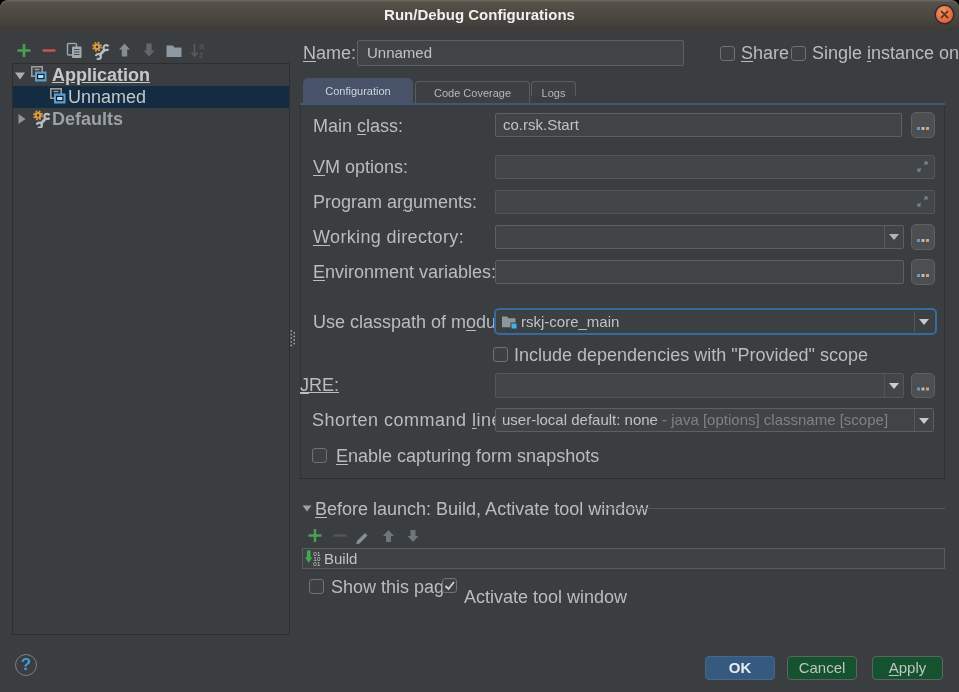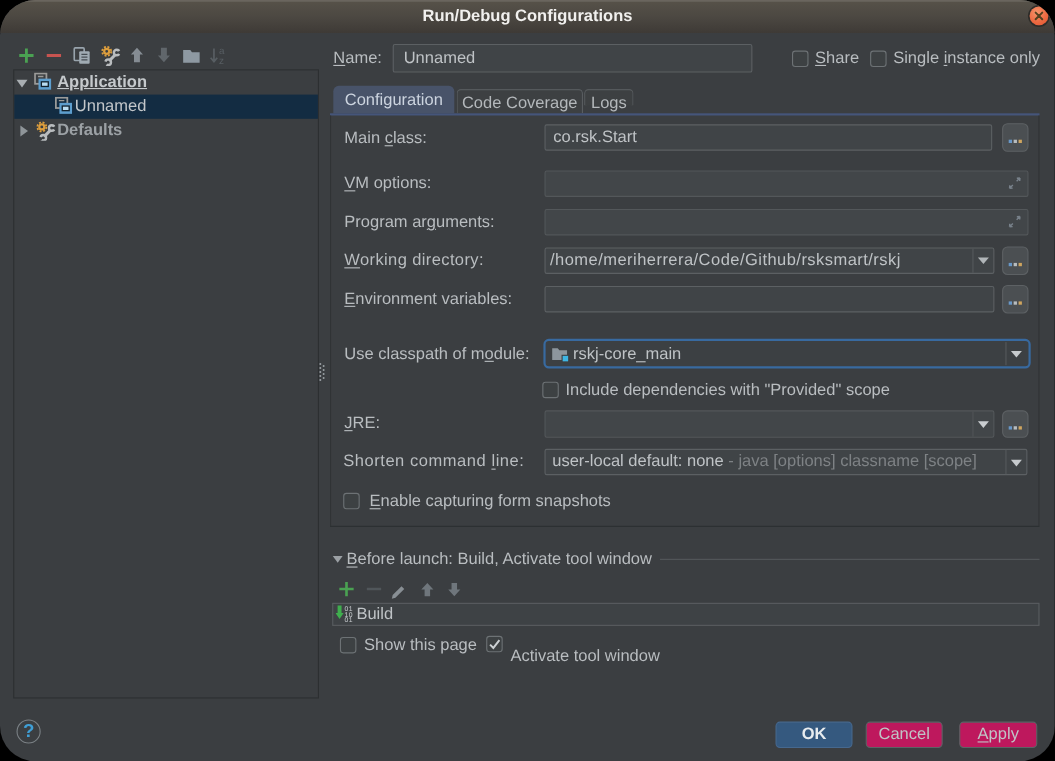--- a/index.html
+++ b/index.html
@@ -1,39 +1,39 @@
 <!DOCTYPE html>
 <html><head>
 <meta charset="utf-8">
 <style>
 html,body{margin:0;padding:0;background:#000;}
 #page{position:relative;width:959px;height:692px;background:#000;overflow:hidden;
-  font-family:"Liberation Sans",sans-serif;border-radius:32px;}
+  font-family:"Liberation Sans",sans-serif;}
 .ab{position:absolute;}
 #dlg{position:absolute;left:0;top:0;width:959px;height:692px;background:#3b3e41;
   border-radius:8px 8px 0 0;overflow:hidden;}
 #titlebar{position:absolute;left:0;top:0;width:959px;height:30px;
   background:linear-gradient(180deg,#575249 0%,#4c4842 50%,#3e3a36 100%);
   border-radius:8px 8px 0 0;box-shadow:inset 0 1.5px 0 #6a655e;}
 #title{position:absolute;left:0;top:0;width:959px;height:30px;line-height:30px;
   text-align:center;font-size:15px;font-weight:bold;color:#f1f0ee;}
 #closebtn{position:absolute;left:936px;top:6px;width:17px;height:17px;border-radius:50%;
   background:radial-gradient(circle at 40% 32%,#f5956c 0%,#ec6a42 55%,#e2522e 100%);
   box-shadow:0 0 0 1.5px #2e2c29;}
-.lbl{position:absolute;font-size:15px;color:#b9bdc0;white-space:nowrap;line-height:18px;}
+.lbl{position:absolute;font-size:18px;color:#b9bdc0;white-space:nowrap;line-height:18px;}
 .fld{position:absolute;background:#404447;border:1px solid #5c6063;border-radius:2px;box-sizing:border-box;}
 .fldtxt{position:absolute;font-size:15px;color:#bfc3c6;white-space:nowrap;line-height:18px;}
 .dis{background:#424649;border-color:#53575a;}
 .cb{position:absolute;width:15px;height:15px;background:#3d4143;border:1px solid #6d7275;
   border-radius:3px;box-sizing:border-box;}
 .brw{position:absolute;width:24px;height:26px;background:#4b4f52;border:1px solid #5d6164;
   border-radius:5px;box-sizing:border-box;}
 .u{text-decoration:underline;text-underline-offset:2px;text-decoration-thickness:1px;}
-.tab{position:absolute;box-sizing:border-box;font-size:15px;text-align:center;}
-.btn{position:absolute;box-sizing:border-box;background:#be185d;border:1px solid #5e6265;
+.tab{position:absolute;box-sizing:border-box;font-size:11px;text-align:center;}
+.btn{position:absolute;box-sizing:border-box;background:#14532d;border:1px solid #5e6265;
   border-radius:4px;font-size:15px;color:#c0c4c7;text-align:center;}
 .sep{position:absolute;background:#55585b;height:1px;}
 </style>
 </head>
 <body>
 <div id="page">
 <div id="dlg">
 
   <div id="titlebar"></div>
   <div id="title">Run/Debug Configurations</div>
@@ -152,21 +152,20 @@
   <svg class="ab" style="left:915px;top:194px" width="15" height="15">
     <path d="M9.2 5.8 L12.2 2.8 M12.2 2.8 L9.4 3 M12.2 2.8 L12 5.6 M5.8 9.2 L2.8 12.2 M2.8 12.2 L5.6 12 M2.8 12.2 L3 9.4" stroke="#78818a" stroke-width="1.3" fill="none"></path>
   </svg>
 
   <div class="lbl" style="left:313px;top:228px;letter-spacing:0.35px;"><span class="u">W</span>orking directory:</div>
   <div class="fld" style="left:495px;top:225px;width:409px;height:24px;"></div>
   <div class="ab" style="left:884px;top:226px;width:1px;height:22px;background:#55595c;"></div>
   <svg class="ab" style="left:888px;top:233px" width="12" height="8">
         <path d="M1 1 H11 L6 7 Z" fill="#b0b5b8"></path>
       </svg>
-  <div class="fldtxt" style="left:500px;top:228px;letter-spacing:0.42px;">/home/meriherrera/Code/Github/rsksmart/rskj</div>
   <div class="brw" style="left:911px;top:224px;"></div>
   <svg class="ab" style="left:911px;top:224px" width="24" height="26">
     <rect x="6" y="15" width="3" height="3" fill="#6897c8"></rect>
         <rect x="10.5" y="15" width="3" height="3" fill="#b7bcbf"></rect>
         <rect x="15" y="15" width="3" height="3" fill="#cfa55f"></rect>
   </svg>
 
   <div class="lbl" style="left:313px;top:263px;"><span class="u">E</span>nvironment variables:</div>
   <div class="fld" style="left:495px;top:260px;width:409px;height:24px;"></div>
   <div class="brw" style="left:911px;top:259px;"></div>
@@ -185,21 +184,21 @@
   <svg class="ab" style="left:501px;top:313px" width="17" height="17">
     <path d="M1 3.5 h5 l1.5 1.8 h7 v9 h-13.5 Z" fill="#8d969d"></path>
     <rect x="9.5" y="9.5" width="6" height="6" fill="#3c4043"></rect>
     <rect x="10.5" y="10.5" width="5" height="5" fill="#3eb6e4"></rect>
   </svg>
   <div class="fldtxt" style="left:521px;top:313px;">rskj-core_main</div>
 
   <div class="cb" style="left:493px;top:347px;"></div>
   <div class="lbl" style="left:514px;top:346px;">Include dependencies with "Provided" scope</div>
 
-  <div class="lbl" style="left:313px;top:376px;"><span class="u">J</span>RE:</div>
+  <div class="lbl" style="left:300px;top:376px;text-decoration:underline;"><span class="u">J</span>RE:</div>
   <div class="fld dis" style="left:495px;top:373px;width:409px;height:25px;"></div>
   <div class="ab" style="left:884px;top:374px;width:1px;height:23px;background:#505457;"></div>
   <svg class="ab" style="left:888px;top:382px" width="12" height="8">
         <path d="M1 1 H11 L6 7 Z" fill="#c9cdd0"></path>
       </svg>
   <div class="brw" style="left:911px;top:373px;height:25px;"></div>
   <svg class="ab" style="left:911px;top:373px" width="24" height="25">
     <rect x="6" y="14.5" width="3" height="3" fill="#6897c8"></rect>
         <rect x="10.5" y="14.5" width="3" height="3" fill="#b7bcbf"></rect>
         <rect x="15" y="14.5" width="3" height="3" fill="#cfa55f"></rect>

